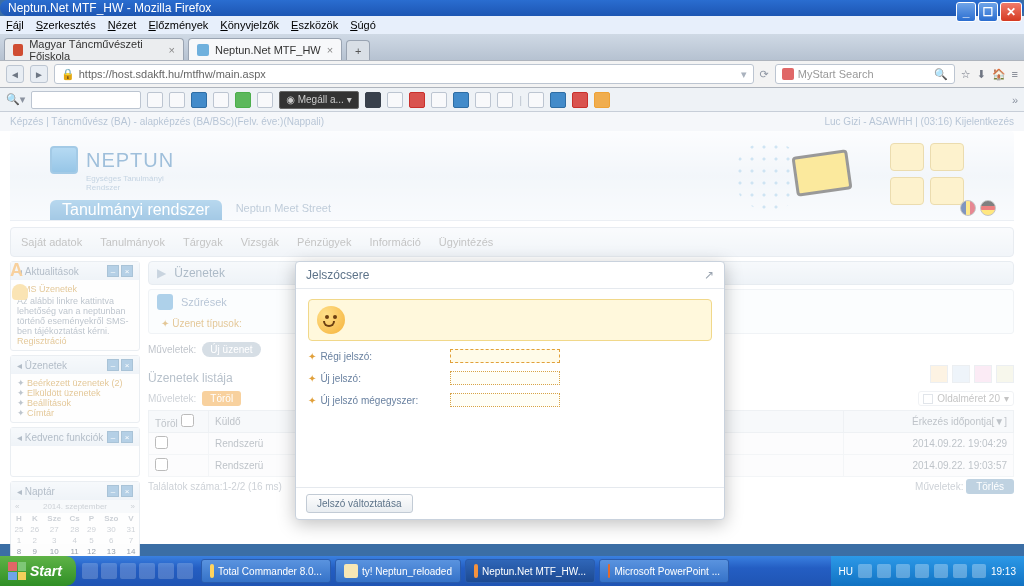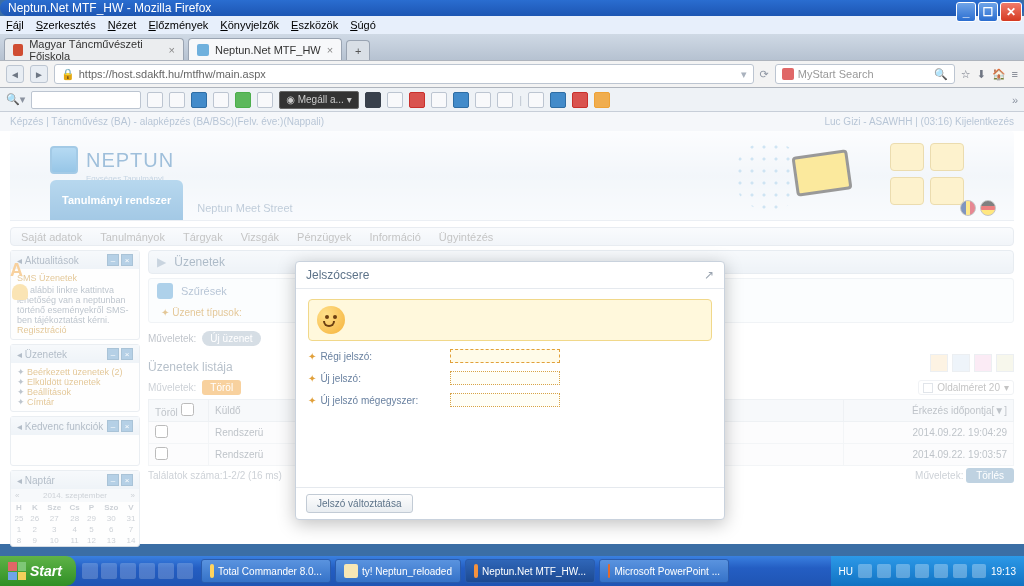--- a/index.html
+++ b/index.html
@@ -58,29 +58,29 @@
   .decor{position:absolute;right:40px;top:4px;width:260px;height:80px;}
   .decor .film{width:56px;height:40px;background:#f6d23a;border:3px solid #333;position:absolute;left:80px;top:18px;transform:rotate(-8deg);border-radius:4px;}
   .decor .card{width:34px;height:28px;background:#fbe49b;border:1px solid #d7b95e;border-radius:4px;position:absolute;}
   .decor .c1{right:10px;top:8px;}
   .decor .c2{right:50px;top:8px;}
   .decor .c3{right:10px;top:42px;}
   .decor .c4{right:50px;top:42px;}
   .decor .swirl{position:absolute;left:20px;top:6px;width:70px;height:70px;background:radial-gradient(circle,rgba(124,183,223,.7) 1px,transparent 2px);background-size:12px 12px;border-radius:50%;}
 
   .tabs-main{height:30px;margin:0 10px;display:flex;align-items:flex-end;gap:10px;padding-left:30px;padding-top:4px;}
-  .tabs-main .mtab{background:linear-gradient(#6fb0dd,#4792cb);color:#fff;padding:14px 12px;border-radius:6px 6px 0 0;font-size:11px;font-weight:bold;}
+  .tabs-main .mtab{background:linear-gradient(#6fb0dd,#4792cb);color:#fff;padding:1px 12px;border-radius:6px 6px 0 0;font-size:16px;font-weight:normal;}
   .tabs-main .link{color:#7f99b4;font-size:11px;padding:6px 4px;}
 
   .flags{position:absolute;right:18px;bottom:4px;display:flex;gap:4px;}
   .flag{width:16px;height:16px;border-radius:50%;border:1px solid #888;}
   .flag.ro{background:linear-gradient(90deg,#002b7f 33%,#fcd116 33% 66%,#ce1126 66%);}
   .flag.de{background:linear-gradient(#000 33%,#dd0000 33% 66%,#ffce00 66%);}
 
-  .menu2{height:19px;background:linear-gradient(#f4f7fb,#e3eaf2);border:1px solid #d0d8e2;margin:6px 10px 0;display:flex;align-items:center;padding:0 10px;gap:18px;color:#888;font-size:11px;border-radius:4px;text-align:right;}
+  .menu2{height:30px;background:linear-gradient(#f4f7fb,#e3eaf2);border:1px solid #d0d8e2;margin:6px 10px 0;display:flex;align-items:center;padding:0 10px;gap:18px;color:#888;font-size:11px;border-radius:4px;text-align:right;}
 
   .body2{display:flex;padding:4px 10px;gap:8px;height:300px;}
   .left-col{width:130px;display:flex;flex-direction:column;gap:4px;}
   .panel{border:1px solid #d5dce5;border-radius:3px;background:#fdfdfd;}
   .panel-h{background:linear-gradient(#eef3f8,#dee7f0);padding:3px 6px;color:#667a90;font-size:10px;display:flex;align-items:center;}
   .panel-h .pc{margin-left:auto;display:flex;gap:2px;}
   .panel-h .pc span{width:12px;height:12px;background:#6aa1cc;border:1px solid #5286ae;font-size:8px;color:#fff;display:flex;align-items:center;justify-content:center;}
   .panel-b{padding:4px 6px;font-size:9px;color:#7a8a9b;}
   .panel-b .lk{color:#c78f2f;display:block;margin-bottom:2px;}
   .panel-b .lko{color:#c78f2f;}

